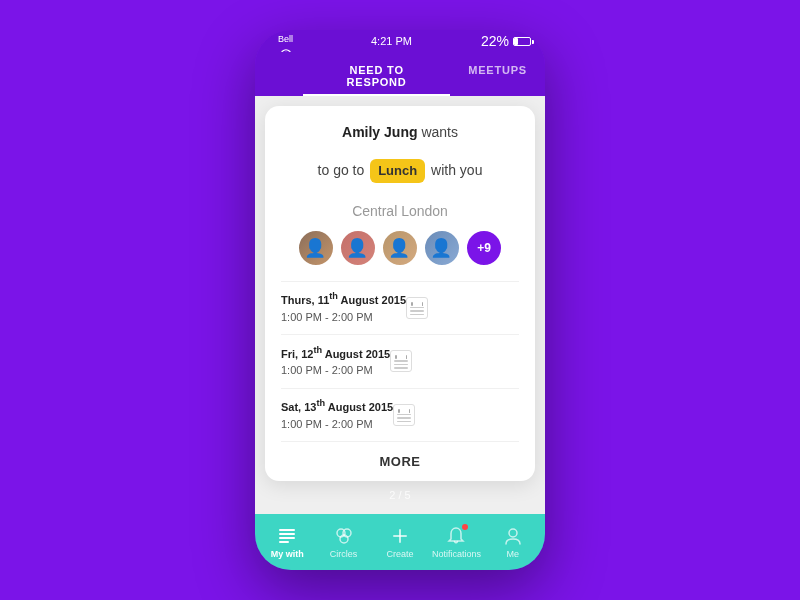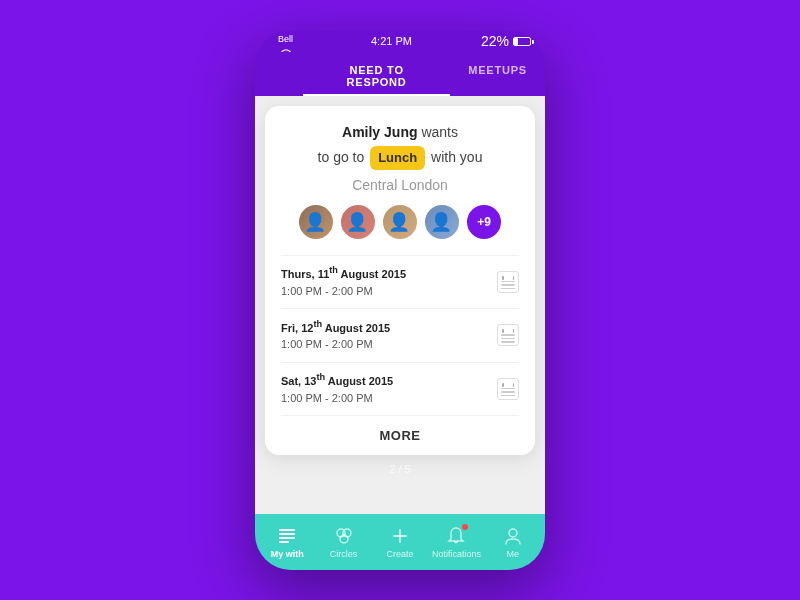--- a/index.html
+++ b/index.html
@@ -112,21 +112,21 @@
     }
     .invitation-text strong { color: #222; font-weight: 700; }
     .lunch-badge {
       display: inline-block;
       background: #F5C518;
       color: #333;
       font-size: 13px;
       font-weight: 700;
       padding: 2px 8px;
       border-radius: 6px;
-      margin: 3px 2px;
+      margin: 16px 2px;
     }
     .location-text {
       text-align: center;
       font-size: 14px;
       color: #999;
       margin-bottom: 10px;
     }
     
     .avatars {
       display: flex;
@@ -162,21 +162,20 @@
       justify-content: center;
       color: white;
       font-size: 12px;
       font-weight: 700;
       border: 2px solid white;
     }
     
     .date-list { width: 100%; }
     .date-item {
       display: flex;
-      justify-content: space-between;
       align-items: center;
       padding: 9px 0;
       border-top: 1px solid #F0F0F0;
     }
     .date-text { font-size: 11px; color: #555; line-height: 1.5; }
     .date-text strong { color: #222; font-weight: 700; }
     .calendar-icon {
       width: 22px;
       height: 22px;
       border: 1.5px solid #DDD;

